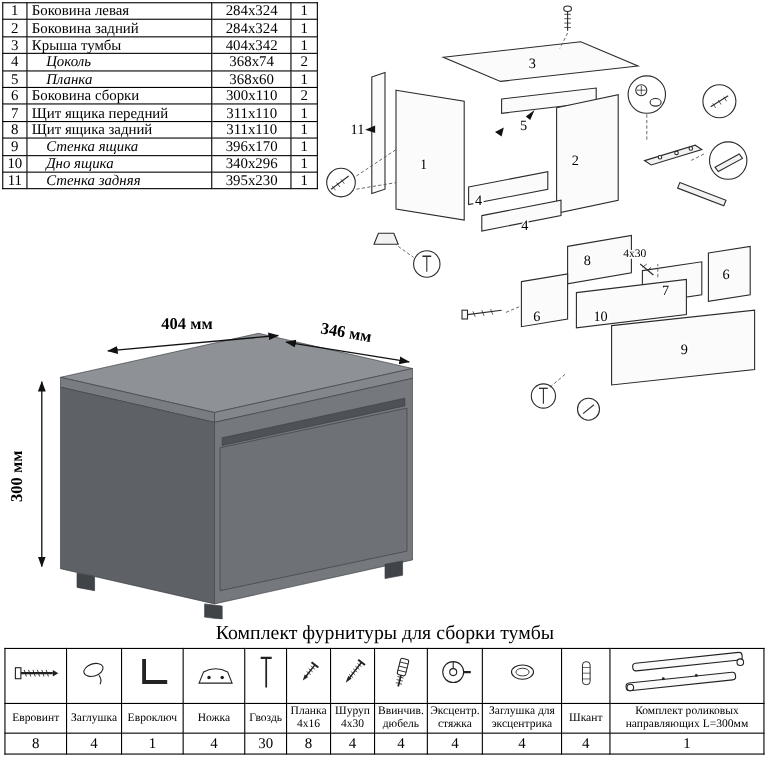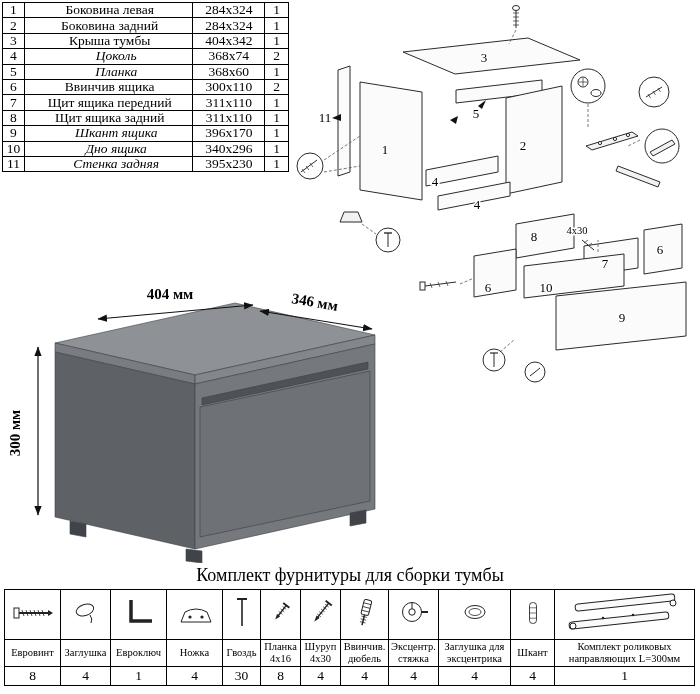--- a/index.html
+++ b/index.html
@@ -5,21 +5,21 @@
   * { margin:0; padding:0; box-sizing:border-box; }
   html,body { background:#fff; }
   body {
     width:700px; height:694px; position:relative; overflow:hidden;
     font-family:"Liberation Serif", serif; color:#000;
   }
   
   .parts-table { position:absolute; left:2px; top:2px; width:287px; border-collapse:collapse; }
   .parts-table td {
     border:1px solid #000; font-size:13.5px; height:15.4px;
-    padding:0 2px; line-height:1.02; white-space:nowrap;text-align:center;
+    padding:0 2px; line-height:1.02; white-space:nowrap;
   }
   .parts-table td.c { text-align:center; }
   .parts-table td.name { padding-left:4px; }
   .parts-table tr.ind td.name { padding-left:17px;font-style:italic; }
   .parts-table col.n  { width:22px; }
   .parts-table col.nm { width:169px; }
   .parts-table col.sz { width:72px; }
   .parts-table col.q  { width:24px; }
 
   
@@ -81,39 +81,39 @@
       <td class="c">2</td>
     </tr>
     <tr class="ind">
       <td class="c">5</td>
       <td class="name">Планка</td>
       <td class="c">368x60</td>
       <td class="c">1</td>
     </tr>
     <tr>
       <td class="c">6</td>
-      <td class="name">Ввинчив ящика</td>
+      <td class="name">Боковина сборки</td>
       <td class="c">300x110</td>
       <td class="c">2</td>
     </tr>
     <tr>
       <td class="c">7</td>
       <td class="name">Щит ящика передний</td>
       <td class="c">311x110</td>
       <td class="c">1</td>
     </tr>
     <tr>
       <td class="c">8</td>
       <td class="name">Щит ящика задний</td>
       <td class="c">311x110</td>
       <td class="c">1</td>
     </tr>
     <tr class="ind">
       <td class="c">9</td>
-      <td class="name">Шкант ящика</td>
+      <td class="name">Стенка ящика</td>
       <td class="c">396x170</td>
       <td class="c">1</td>
     </tr>
     <tr class="ind">
       <td class="c">10</td>
       <td class="name">Дно ящика</td>
       <td class="c">340x296</td>
       <td class="c">1</td>
     </tr>
     <tr class="ind">

